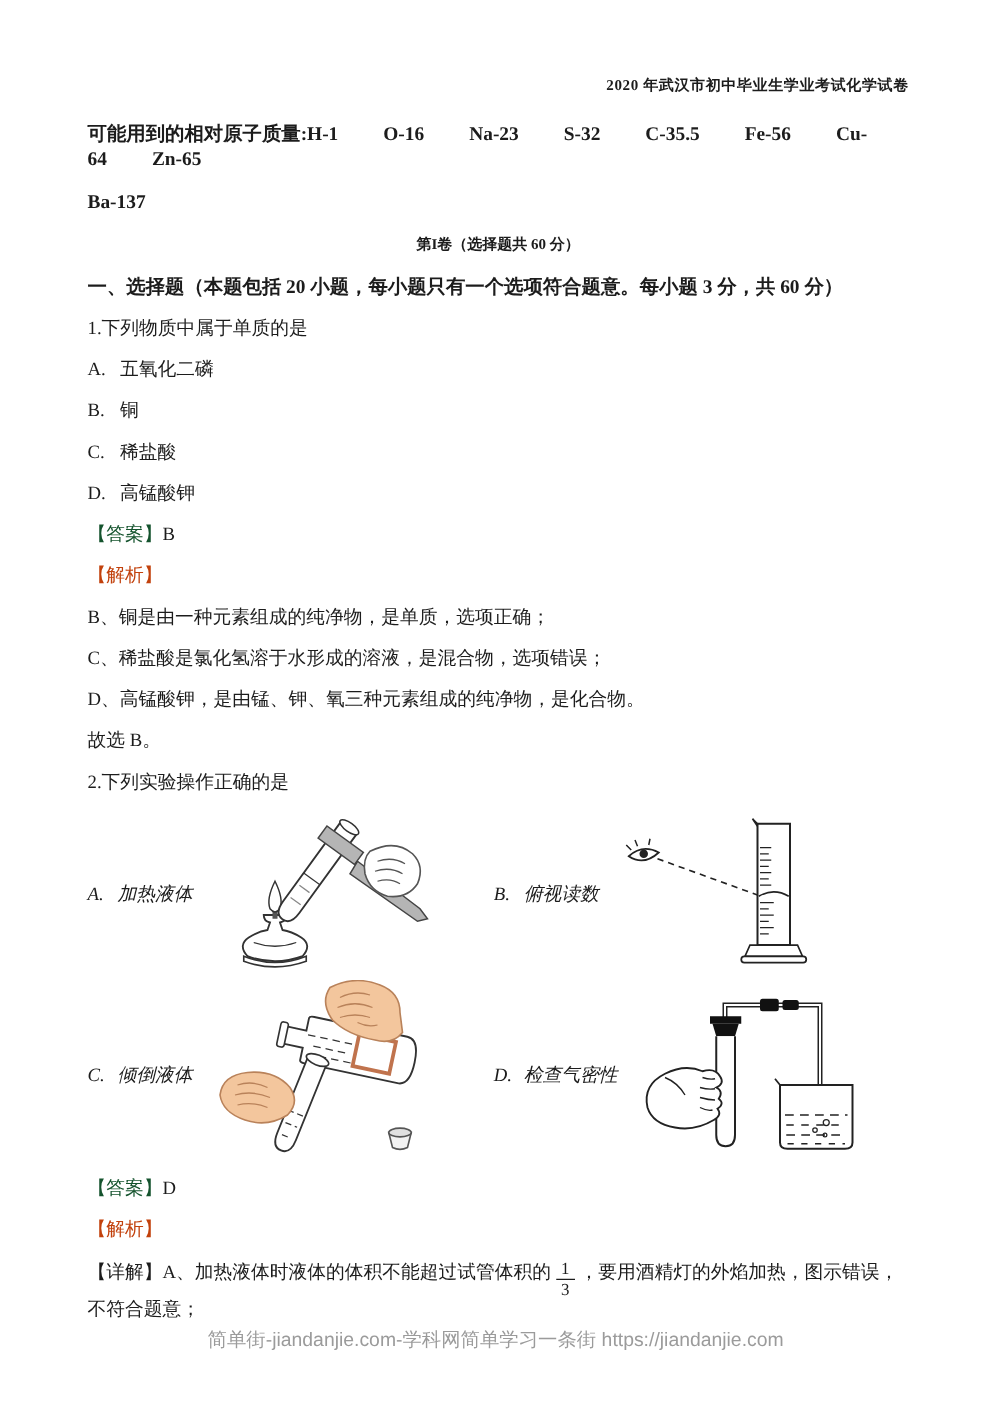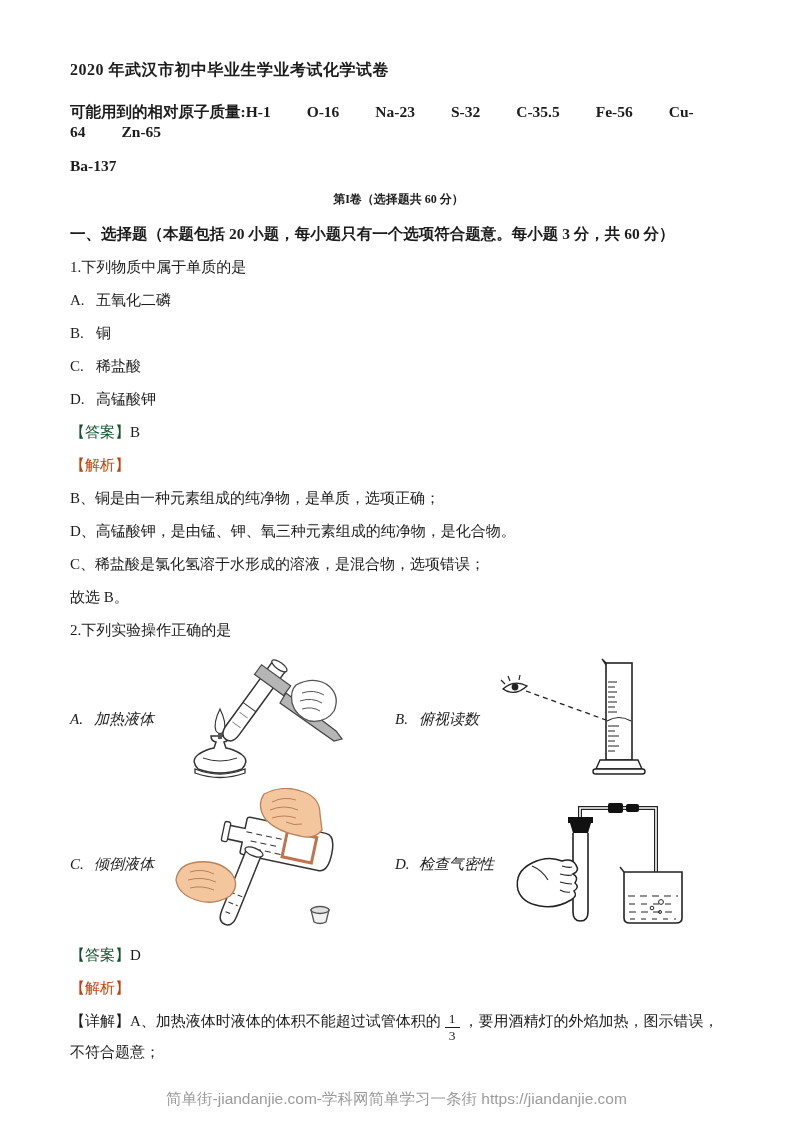--- a/index.html
+++ b/index.html
@@ -4,21 +4,21 @@
 <style>
   * { box-sizing: border-box; }
   html,body { margin:0; padding:0; background:#fff; }
   .page {
     position:relative; width:793px; height:1122px; margin:0 auto;
     background:#ffffff; overflow:hidden;
     font-family:"Liberation Serif","DejaVu Serif",serif;
     color:#1c1c1c;
   }
   .content { padding:60px 66px 0 70px; }
-  .title { text-align:left; font-size:16px; font-weight:bold; margin:0 0 21px; letter-spacing:0.5px; }
+  .title { text-align:right; font-size:12px; font-weight:bold; margin:0 0 21px; letter-spacing:0.5px; }
   .mass-line { font-weight:bold; font-size:15.5px; margin:0 0 14px; line-height:20px; }
   .mass-item { margin-right:36px; }
   .mass-item:last-child { margin-right:0; }
   .mass-line2 { font-weight:bold; font-size:15.5px; margin:0 0 12px; line-height:20px; }
   .part-heading { text-align:center; font-weight:bold; font-size:12px; margin:0 0 13px; line-height:22px; }
   .section-heading { font-weight:bold; font-size:15.5px; margin:0 0 14px; line-height:21px; }
   .line { font-size:15px; line-height:19px; margin:0 0 14px; }
   .opt-key { display:inline-block; min-width:26px; }
   .answer-label { color:#14532d; }
   .analysis-label { color:#c2410c; }
@@ -27,21 +27,21 @@
   .q2-cell.left { width:325px; }
   .q2-cell.right { flex:1; }
   .q2-label { font-size:15px; white-space:nowrap;font-style:italic; }
   .q2-label .opt-key { min-width:24px; }
   .q2-fig { margin-left:14px; }
   .frac { display:inline-block; vertical-align:-14px; text-align:center; line-height:1.05; font-size:13.5px; margin:0 4px; }
   .frac .num { display:block; border-bottom:1.3px solid #1c1c1c; padding:0 4px 1px; }
   .frac .den { display:block; padding-top:1px; }
   .detail-wrap { font-size:15px; line-height:19px; margin:0 0 14px; }
   .footer {
-    position:absolute; left:0; bottom:12px; width:100%;
+    position:absolute; left:0; bottom:39px; width:100%;
     text-align:center; color:#9b9b9b; font-size:15.5px;
     font-family:"Liberation Sans","DejaVu Sans",sans-serif;
   }
   svg { display:block; }
 </style>
 </head>
 <body>
 
 <div class="page">
   <div class="content">
@@ -56,22 +56,22 @@
 
     <p class="line">1.下列物质中属于单质的是</p>
     <p class="line"><span class="opt-key">A.</span><span>五氧化二磷</span></p>
     <p class="line"><span class="opt-key">B.</span><span>铜</span></p>
     <p class="line"><span class="opt-key">C.</span><span>稀盐酸</span></p>
     <p class="line"><span class="opt-key">D.</span><span>高锰酸钾</span></p>
 
     <p class="line"><span class="answer-label">【答案】</span><span>B</span></p>
     <p class="line"><span class="analysis-label">【解析】</span></p>
     <p class="line">B、铜是由一种元素组成的纯净物，是单质，选项正确；</p>
+    <p class="line">C、稀盐酸是氯化氢溶于水形成的溶液，是混合物，选项错误；</p>
     <p class="line">D、高锰酸钾，是由锰、钾、氧三种元素组成的纯净物，是化合物。</p>
-    <p class="line">C、稀盐酸是氯化氢溶于水形成的溶液，是混合物，选项错误；</p>
     <p class="line">故选 B。</p>
 
     <p class="line" style="margin-bottom:16px;">2.下列实验操作正确的是</p>
 
     <div class="q2-row">
       <div class="q2-cell left">
         <span class="q2-label"><span class="opt-key">A.</span><span>加热液体</span></span>
 
         <svg class="q2-fig" width="188" height="120" viewBox="0 0 188 120">
           <g>

